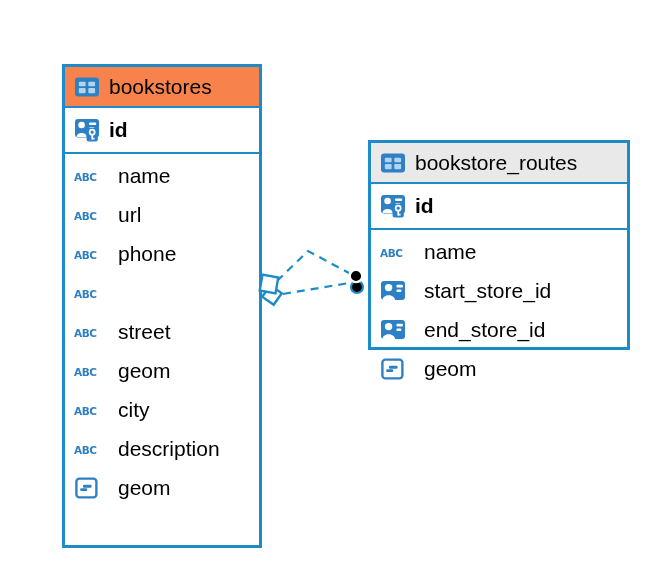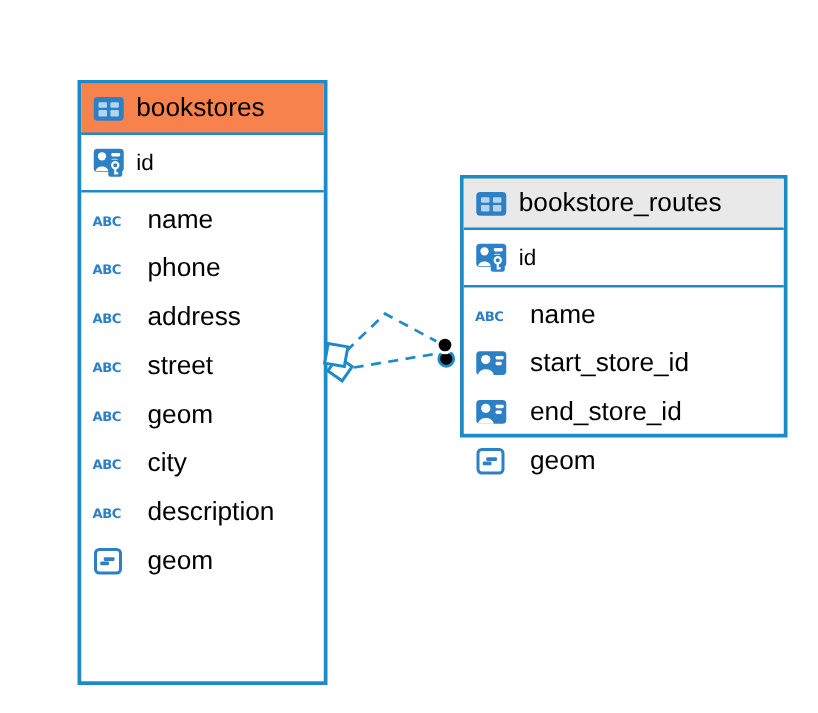--- a/index.html
+++ b/index.html
@@ -15,21 +15,21 @@
   }
   .t-header{
     display:flex;align-items:center;gap:9px;height:39px;flex:0 0 39px;
     padding:0 8px 0 9px;border-bottom:2px solid #1E8BC9;
   }
   .t-title{font-size:21px;color:#000;white-space:nowrap;}
   .pk-row{
     display:flex;align-items:center;gap:9px;height:44px;flex:0 0 44px;
     padding:0 8px 0 9px;border-bottom:2px solid #1E8BC9;
   }
-  .pk-row .col-name{font-weight:400;font-size:18px;}
+  .pk-row .col-name{font-weight:700;font-size:21px;}
   .cols{display:flex;flex-direction:column;padding-top:2px;}
   .row{display:flex;align-items:center;gap:18px;height:39px;flex:0 0 39px;padding:0 8px 0 9px;}
   .col-name{font-size:21px;white-space:nowrap;}
   .icon{flex:0 0 26px;width:26px;height:24px;}
   svg.connections{position:absolute;left:0;top:0;z-index:5;pointer-events:none;}
   svg.connections g{pointer-events:auto;}
   .dash{fill:none;stroke:#1E8BC9;stroke-width:2.2;stroke-dasharray:8 6;}
   #t-bookstores{left:62px;top:64px;width:200px;height:484px;}
   #t-routes{left:368px;top:140px;width:262px;height:210px;}
 </style>
@@ -93,27 +93,32 @@
       <div class="row">
         <svg class="icon">
             <use href="#icon-abc"></use>
           </svg>
         <span class="col-name">name</span>
       </div>
       <div class="row">
         <svg class="icon">
             <use href="#icon-abc"></use>
           </svg>
+        <span class="col-name">url</span>
+      </div>
+      <div class="row">
+        <svg class="icon">
+            <use href="#icon-abc"></use>
+          </svg>
         <span class="col-name">phone</span>
       </div>
       <div class="row">
         <svg class="icon">
             <use href="#icon-abc"></use>
           </svg>
-        <span class="col-name">address</span>
       </div>
       <div class="row">
         <svg class="icon">
             <use href="#icon-abc"></use>
           </svg>
         <span class="col-name">street</span>
       </div>
       <div class="row">
         <svg class="icon">
             <use href="#icon-abc"></use>

